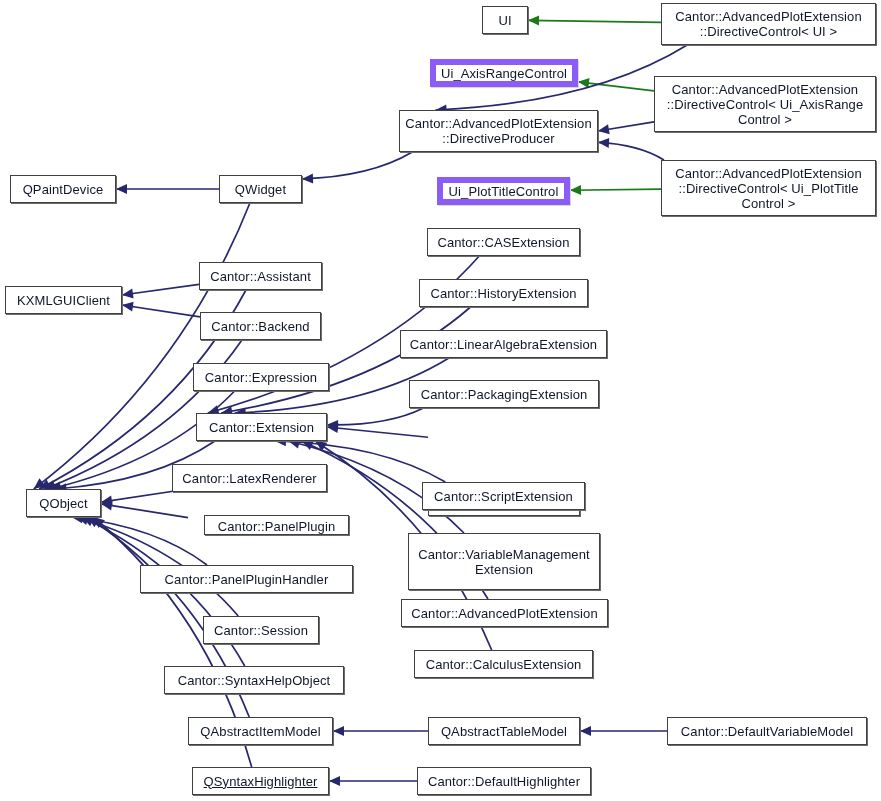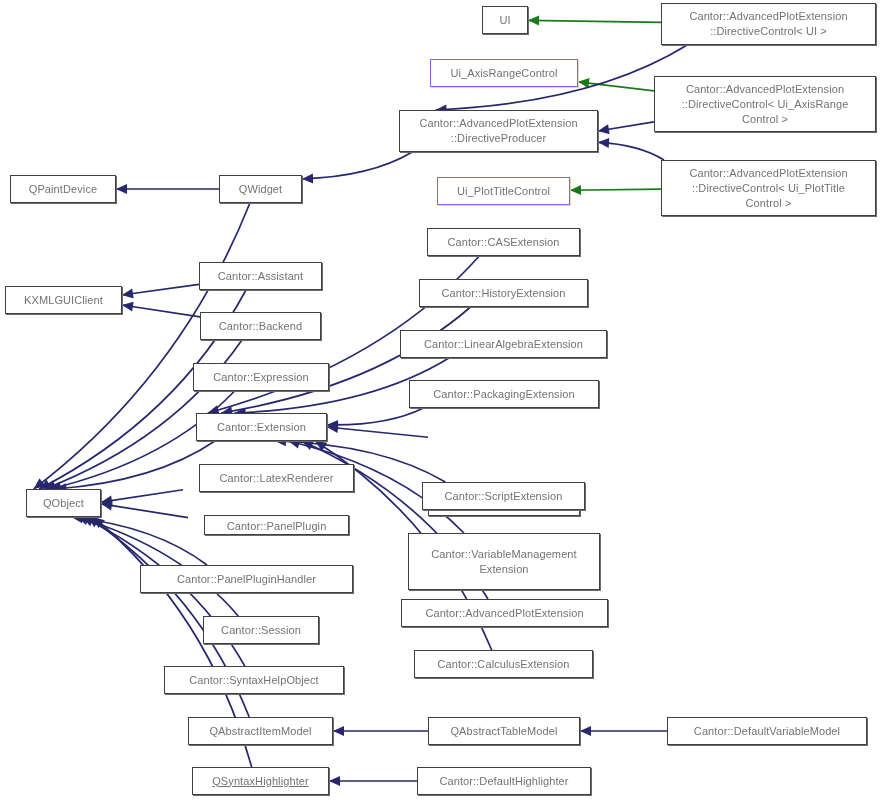--- a/index.html
+++ b/index.html
@@ -28,29 +28,29 @@
   .node {
     position: absolute;
     box-sizing: border-box;
     background: #ffffff;
     border: 1px solid #404040;
     box-shadow: 1px 1px 0 0 #6b6b6b;
     display: flex;
     align-items: center;
     justify-content: center;
     text-align: center;
-    color: #737373;
-    font-size: 11px;
+    color: #0f172a;
+    font-size: 13px;
     line-height: 15px;
     letter-spacing: 0.1px;
     white-space: pre-line;
     z-index: 2;
   }
   .node.light {
-    border: 1px solid #8b5cf6;
+    border: 6px solid #8b5cf6;
     box-shadow: 1px 1px 0 0 #d8d8d8;
   }
   .node .lbl {
     display: block;
     padding: 0 5px;
     white-space: pre-line;
   }
 </style>
 </head>
 <body>
@@ -139,21 +139,21 @@
     <div class="node" style="left: 661px; top: 160px; width: 215px; height: 56px;"><span class="lbl">Cantor::AdvancedPlotExtension
 ::DirectiveControl&lt; Ui_PlotTitle
 Control &gt;</span></div>
     <div class="node" style="left: 10px; top: 175px; width: 106px; height: 28px;"><span class="lbl">QPaintDevice</span></div>
     <div class="node" style="left: 219px; top: 175px; width: 83px; height: 28px;"><span class="lbl">QWidget</span></div>
     <div class="node" style="left: 5px; top: 286px; width: 117px; height: 28px;"><span class="lbl">KXMLGUIClient</span></div>
     <div class="node" style="left: 199px; top: 262px; width: 123px; height: 28px;"><span class="lbl">Cantor::Assistant</span></div>
     <div class="node" style="left: 200px; top: 312px; width: 121px; height: 28px;"><span class="lbl">Cantor::Backend</span></div>
     <div class="node" style="left: 193px; top: 363px; width: 136px; height: 28px;"><span class="lbl">Cantor::Expression</span></div>
     <div class="node" style="left: 196px; top: 413px; width: 131px; height: 28px;"><span class="lbl">Cantor::Extension</span></div>
-    <div class="node" style="left: 199px; top: 464px; width: 155px; height: 28px;"><span class="lbl">Cantor::LatexRenderer</span></div>
+    <div class="node" style="left: 172px; top: 464px; width: 155px; height: 28px;"><span class="lbl">Cantor::LatexRenderer</span></div>
     <div class="node" style="left: 204px; top: 515px; width: 145px; height: 20px; align-items: flex-end;"><span class="lbl">Cantor::PanelPlugin</span></div>
     <div class="node" style="left: 140px; top: 565px; width: 213px; height: 28px;"><span class="lbl">Cantor::PanelPluginHandler</span></div>
     <div class="node" style="left: 203px; top: 616px; width: 116px; height: 28px;"><span class="lbl">Cantor::Session</span></div>
     <div class="node" style="left: 164px; top: 666px; width: 180px; height: 28px;"><span class="lbl">Cantor::SyntaxHelpObject</span></div>
     <div class="node" style="left: 26px; top: 489px; width: 75px; height: 28px;"><span class="lbl">QObject</span></div>
     <div class="node" style="left: 188px; top: 717px; width: 145px; height: 28px;"><span class="lbl">QAbstractItemModel</span></div>
     <div class="node" style="left: 192px; top: 767px; width: 137px; height: 28px; text-decoration: underline;"><span class="lbl">QSyntaxHighlighter</span></div>
     <div class="node" style="left: 427px; top: 228px; width: 153px; height: 28px;"><span class="lbl">Cantor::CASExtension</span></div>
     <div class="node" style="left: 419px; top: 279px; width: 169px; height: 28px;"><span class="lbl">Cantor::HistoryExtension</span></div>
     <div class="node" style="left: 400px; top: 330px; width: 207px; height: 28px;"><span class="lbl">Cantor::LinearAlgebraExtension</span></div>

